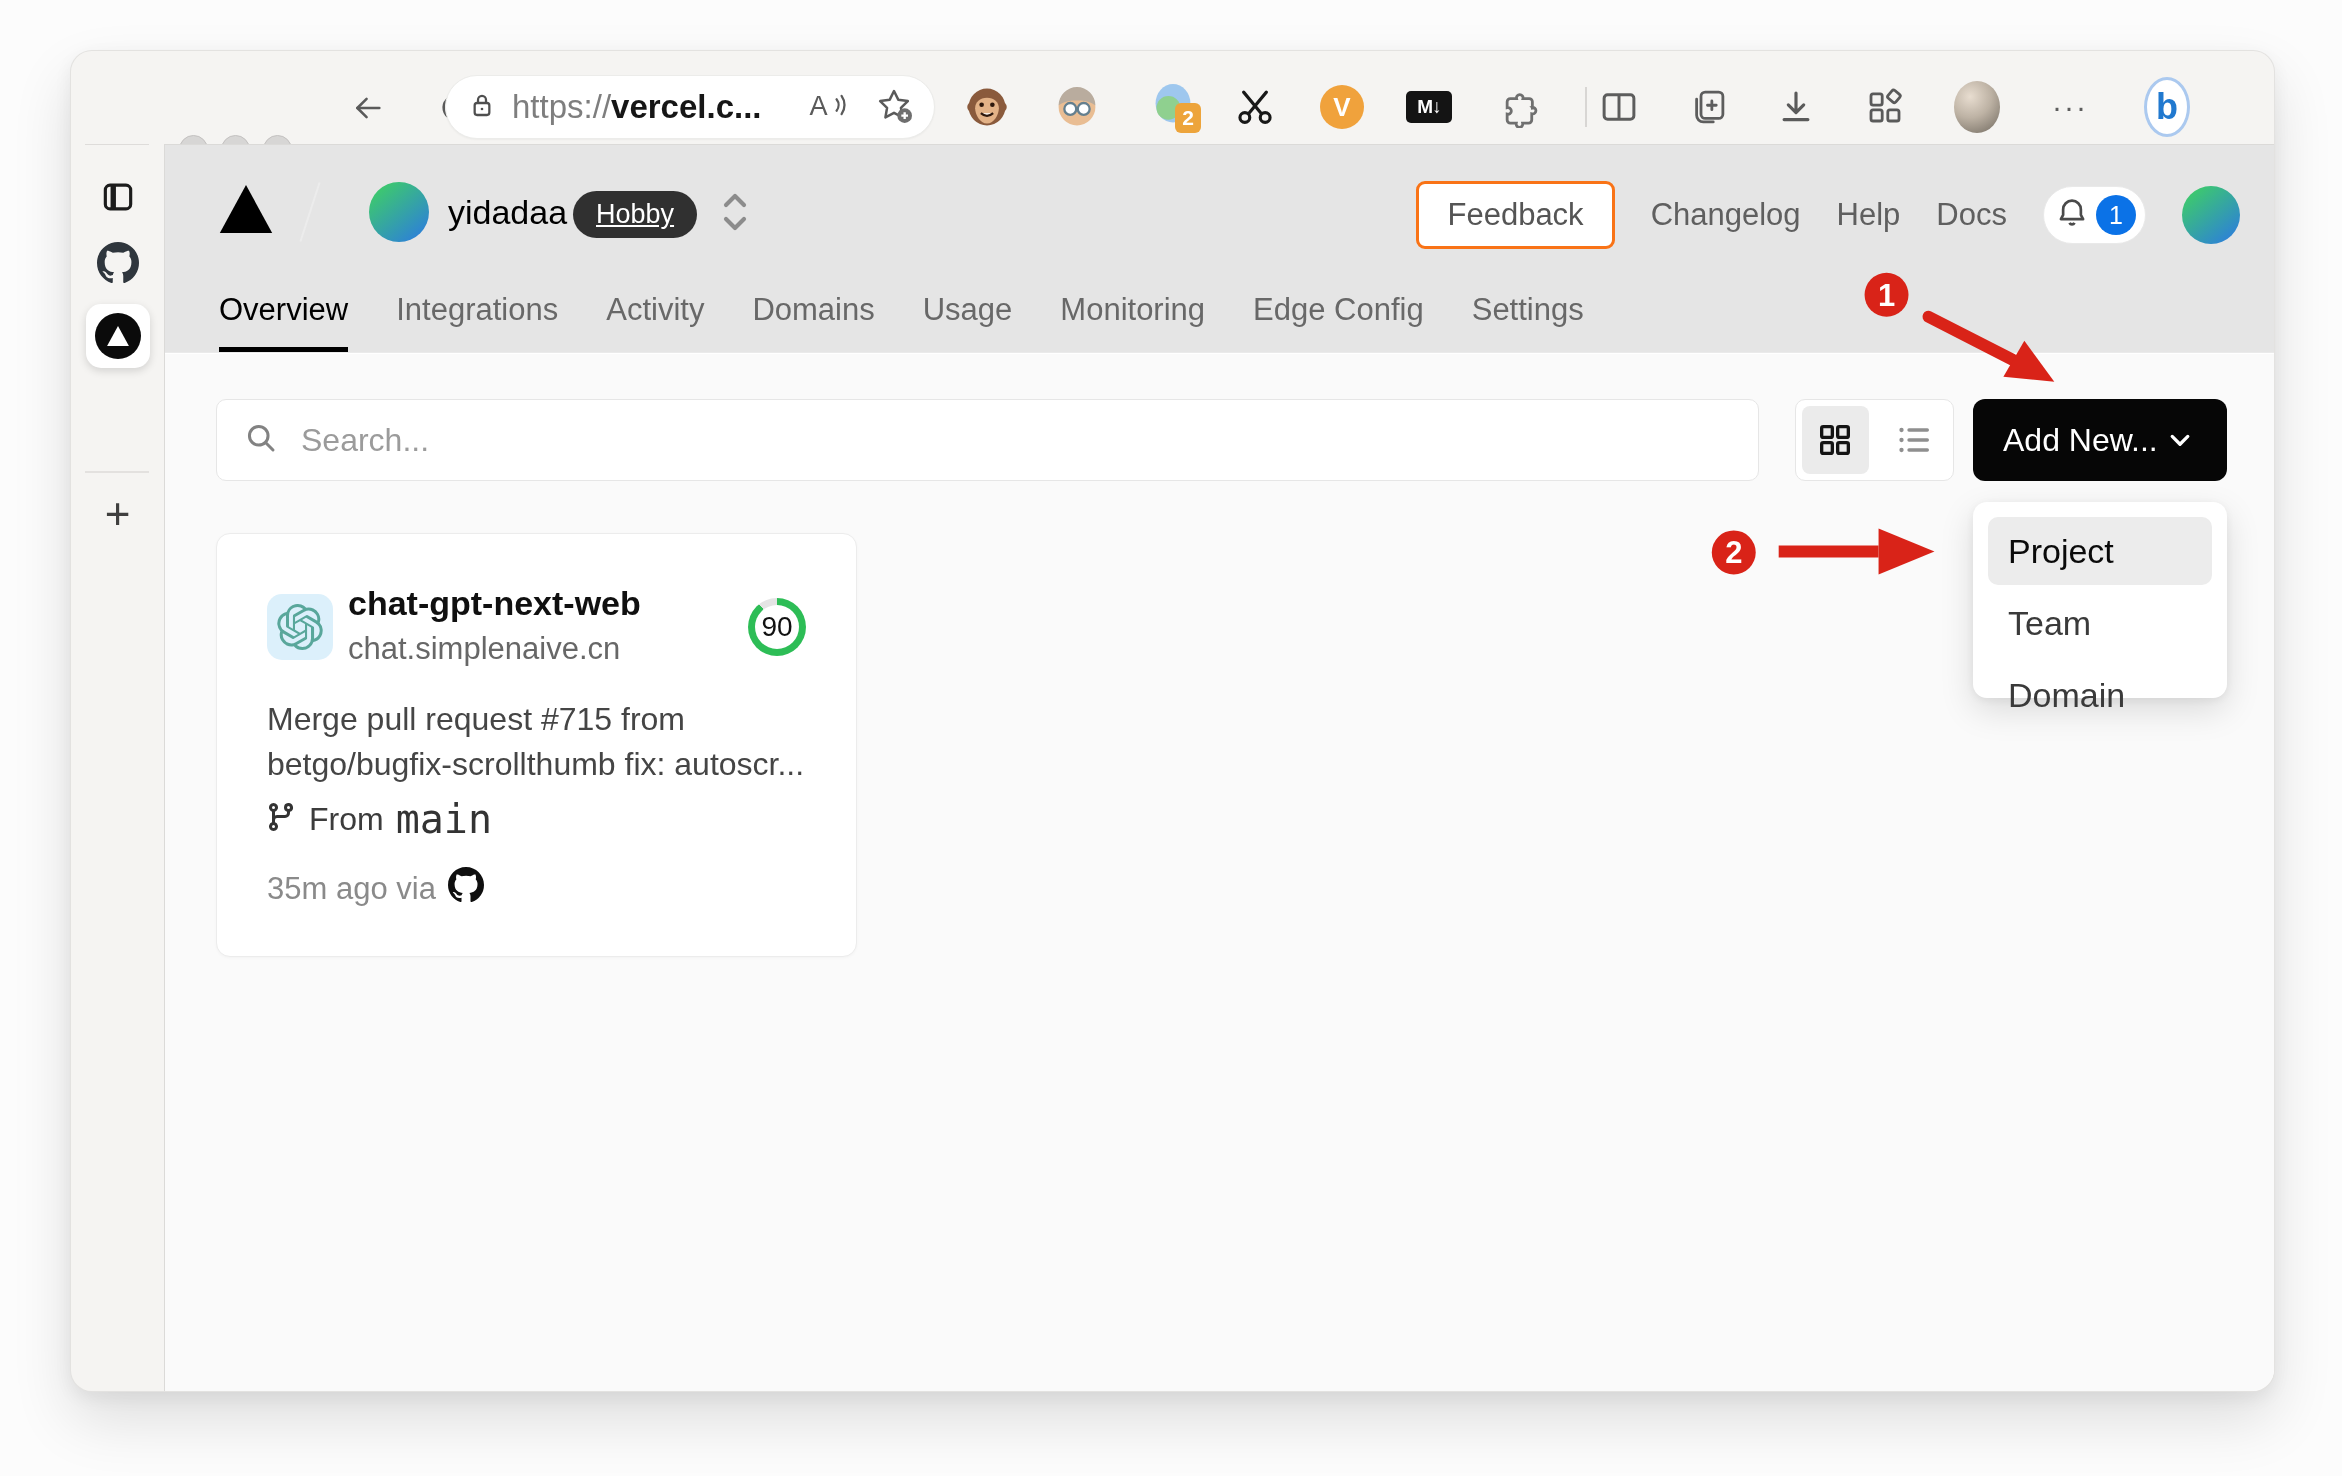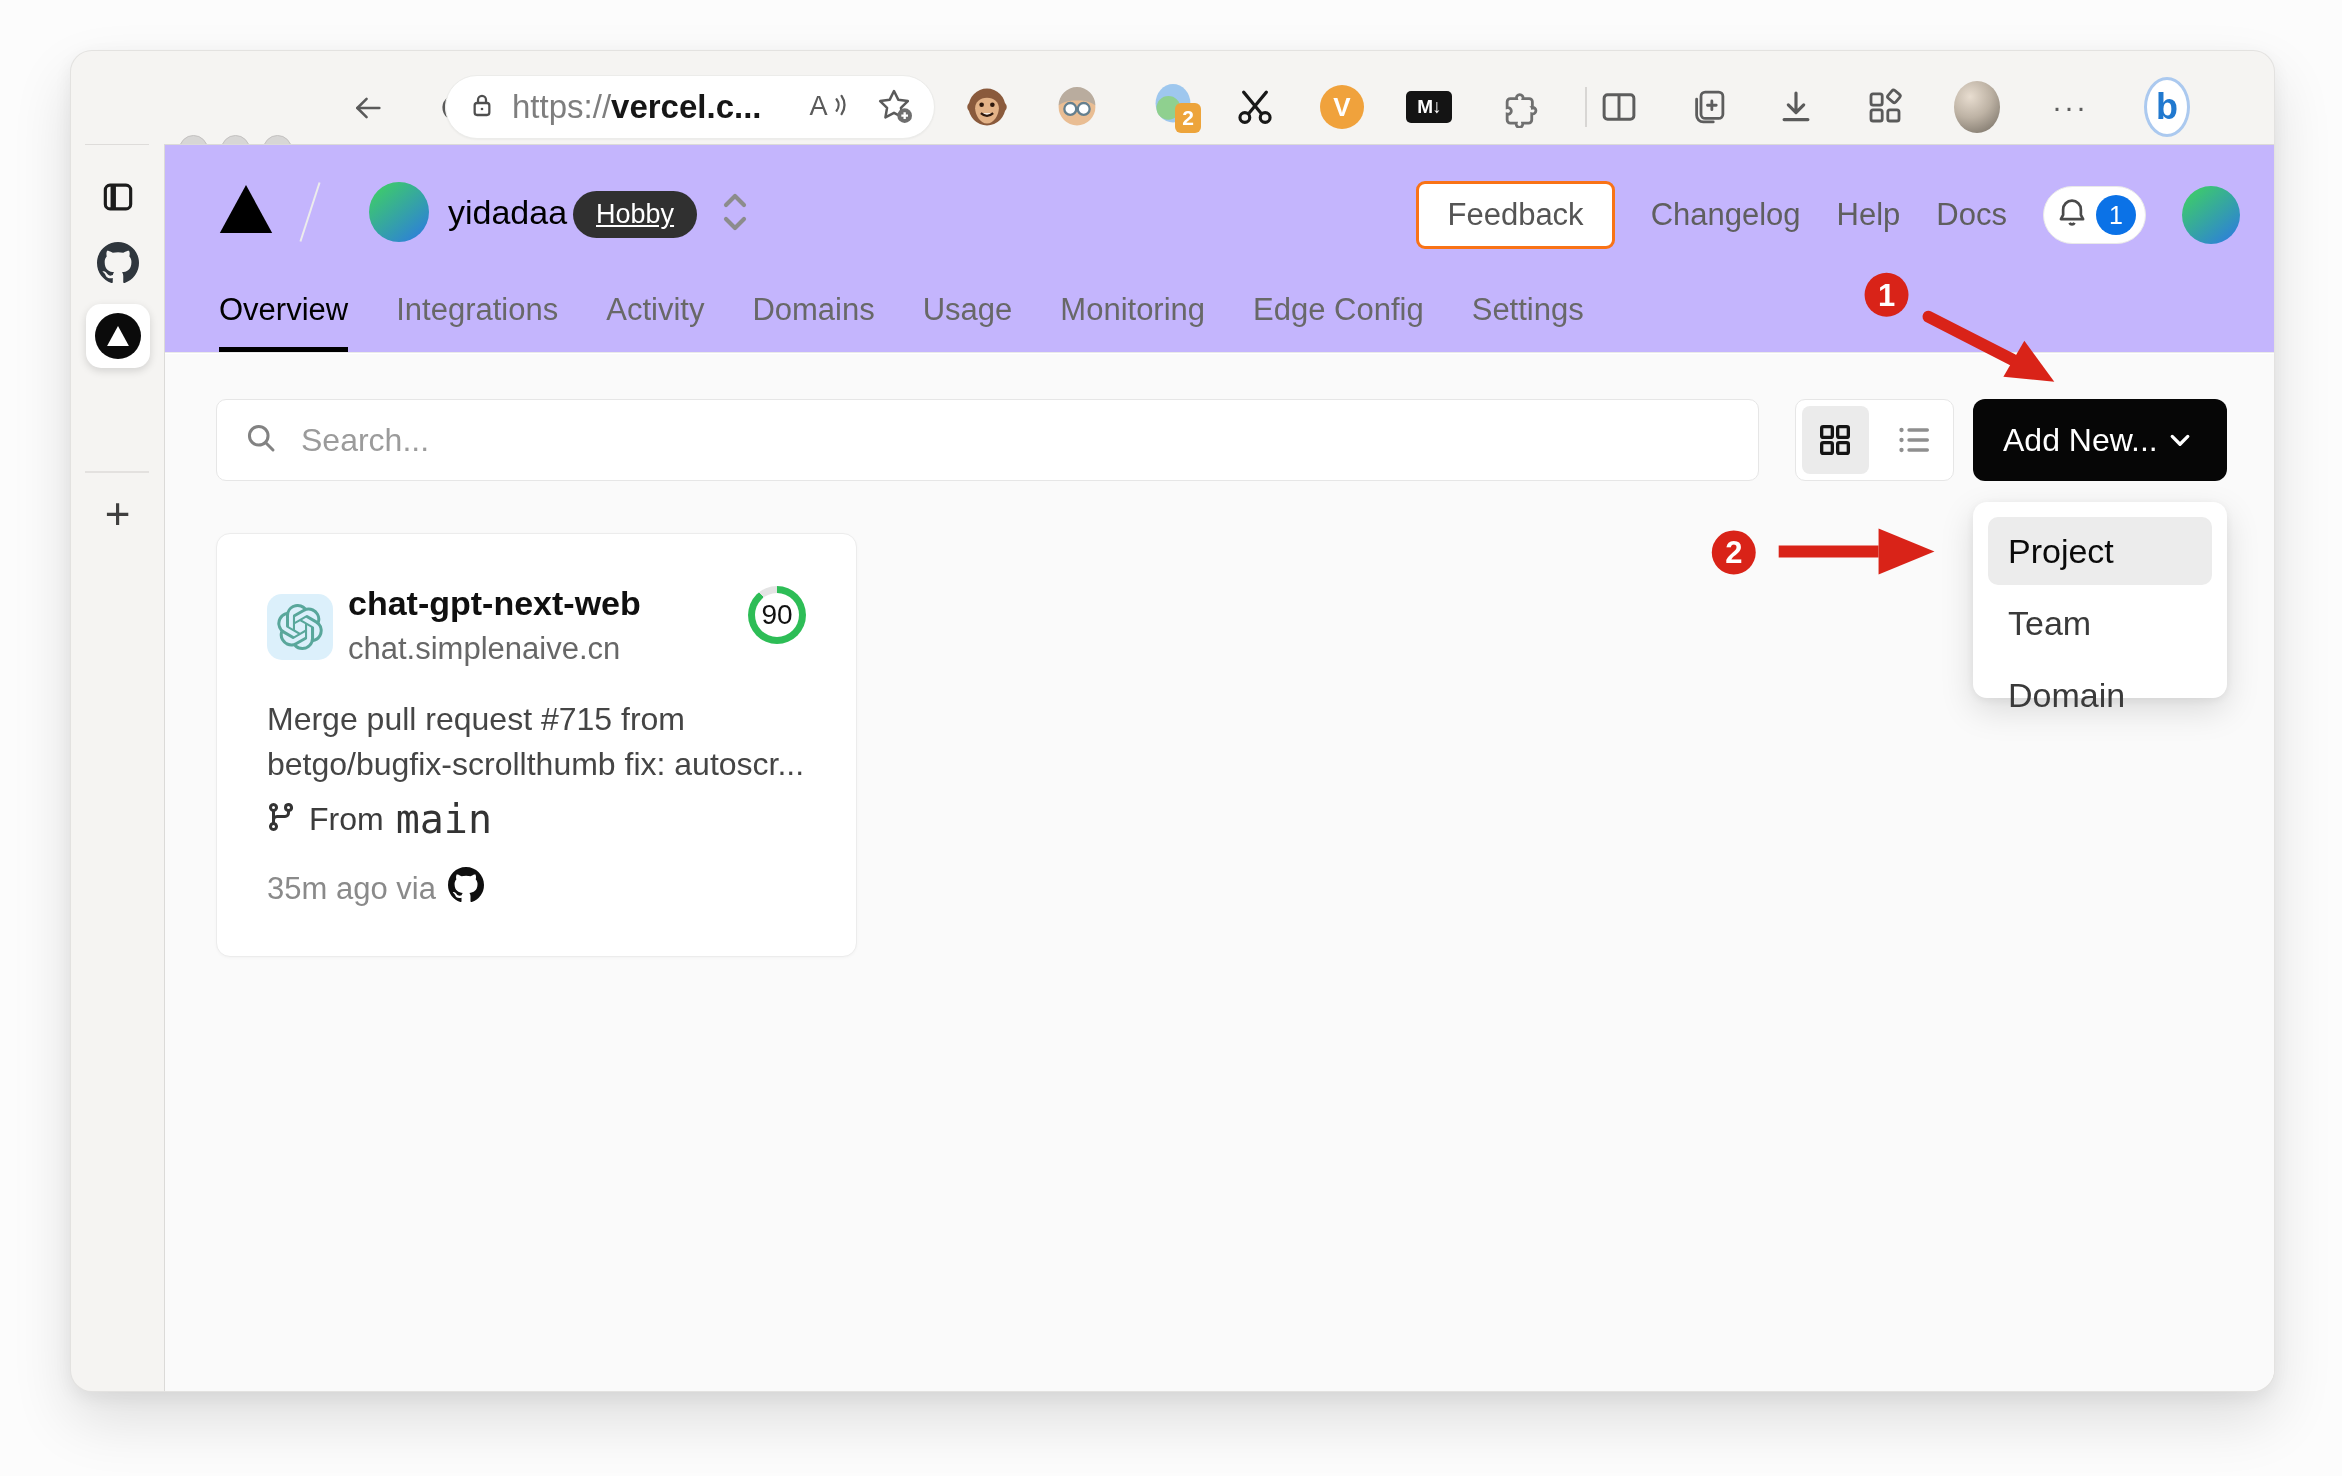--- a/index.html
+++ b/index.html
@@ -51,21 +51,21 @@
   .vercel-tile { width:64px; height:64px; background:#fff; border-radius:15px;
     box-shadow:0 3px 8px rgba(0,0,0,0.14); display:flex; align-items:center; justify-content:center; }
   .vercel-tile .disc { width:46px; height:46px; border-radius:50%; background:#0b0b0b; display:flex; align-items:center; justify-content:center; }
   .strip-div { position:absolute; left:14px; top:327px; width:64px; height:2px; background:#e3e1df; }
   .plus-ic { font-size:44px; color:#3f3f3f; font-weight:300; line-height:1; }
 
   
   .page { position:absolute; left:93px; top:93px; right:0; bottom:0; background:#fff;
     border-left:1px solid #dbdad8; border-top:1px solid #dbdad8; border-radius:0 0 22px 0; overflow:hidden; }
 
-  .vheader { position:absolute; top:0; left:0; right:0; height:208px; background:#c4b5fd; border-bottom:1px solid #eaeaea; }
+  .vheader { position:absolute; top:0; left:0; right:0; height:208px; background:#e5e5e5; border-bottom:1px solid #eaeaea; }
   .vlogo { position:absolute; left:54px; top:40px; }
   .hslash { position:absolute; left:144px; top:36px; width:2px; height:62px; background:#ececec; transform:rotate(18deg); }
   .team-avatar { position:absolute; left:204px; top:37px; width:60px; height:60px; border-radius:50%;
     background:linear-gradient(140deg,#3fd063 5%,#2c7cdf 95%); }
   .team-name { position:absolute; left:283px; top:48px; font-size:34px; font-weight:500; color:#000; }
   .plan-badge { position:absolute; left:408px; top:46px; background:#303030; color:#fff; font-size:27px; font-weight:500;
     padding:8px 23px; border-radius:999px;text-decoration:underline; }
   .team-switch { position:absolute; left:550px; top:39px; }
 
   .hright { position:absolute; right:34px; top:36px; display:flex; align-items:center; gap:36px; }
@@ -109,21 +109,21 @@
     font-size:34px; color:#3a3a3a; margin-bottom:4px; }
   .dd-item.highlighted { background:#ececec; color:#0a0a0a; }
 
   
   .card { position:absolute; left:51px; top:388px; width:641px; height:424px; background:#fff;
     border:1px solid #ececec; border-radius:14px; box-shadow:0 1px 3px rgba(0,0,0,0.03); }
   .card-logo { position:absolute; left:50px; top:60px; width:66px; height:66px; border-radius:15px;
     background:#dcf0fb; display:flex; align-items:center; justify-content:center; }
   .card-title { position:absolute; left:131px; top:50px; font-size:34px; font-weight:700; color:#101010; }
   .card-domain { position:absolute; left:131px; top:97px; font-size:31px; color:#676767; }
-  .score-ring { position:absolute; left:531px; top:52px; width:58px; height:58px; border-radius:50%;
+  .score-ring { position:absolute; left:531px; top:64px; width:58px; height:58px; border-radius:50%;
     background:conic-gradient(from 0deg, #2dbd56 0deg 322deg, #e4e4e4 322deg 360deg);
     display:flex; align-items:center; justify-content:center; }
   .score-ring .inner { width:44px; height:44px; border-radius:50%; background:#fff;
     display:flex; align-items:center; justify-content:center; font-size:28px; color:#111; }
   .card-commit { position:absolute; left:50px; top:163px; width:545px; font-size:32px; line-height:1.42;
     color:#454545; height:94px; overflow:hidden; }
   .card-branch { position:absolute; left:48px; top:262px; display:flex; align-items:center; gap:12px; }
   .card-branch .from { font-size:32px; color:#3c3c3c; }
   .card-branch .branch { font-size:40px; color:#333; font-family:"DejaVu Sans Mono", monospace; }
   .card-time { position:absolute; left:50px; top:333px; display:flex; align-items:center; gap:12px;

